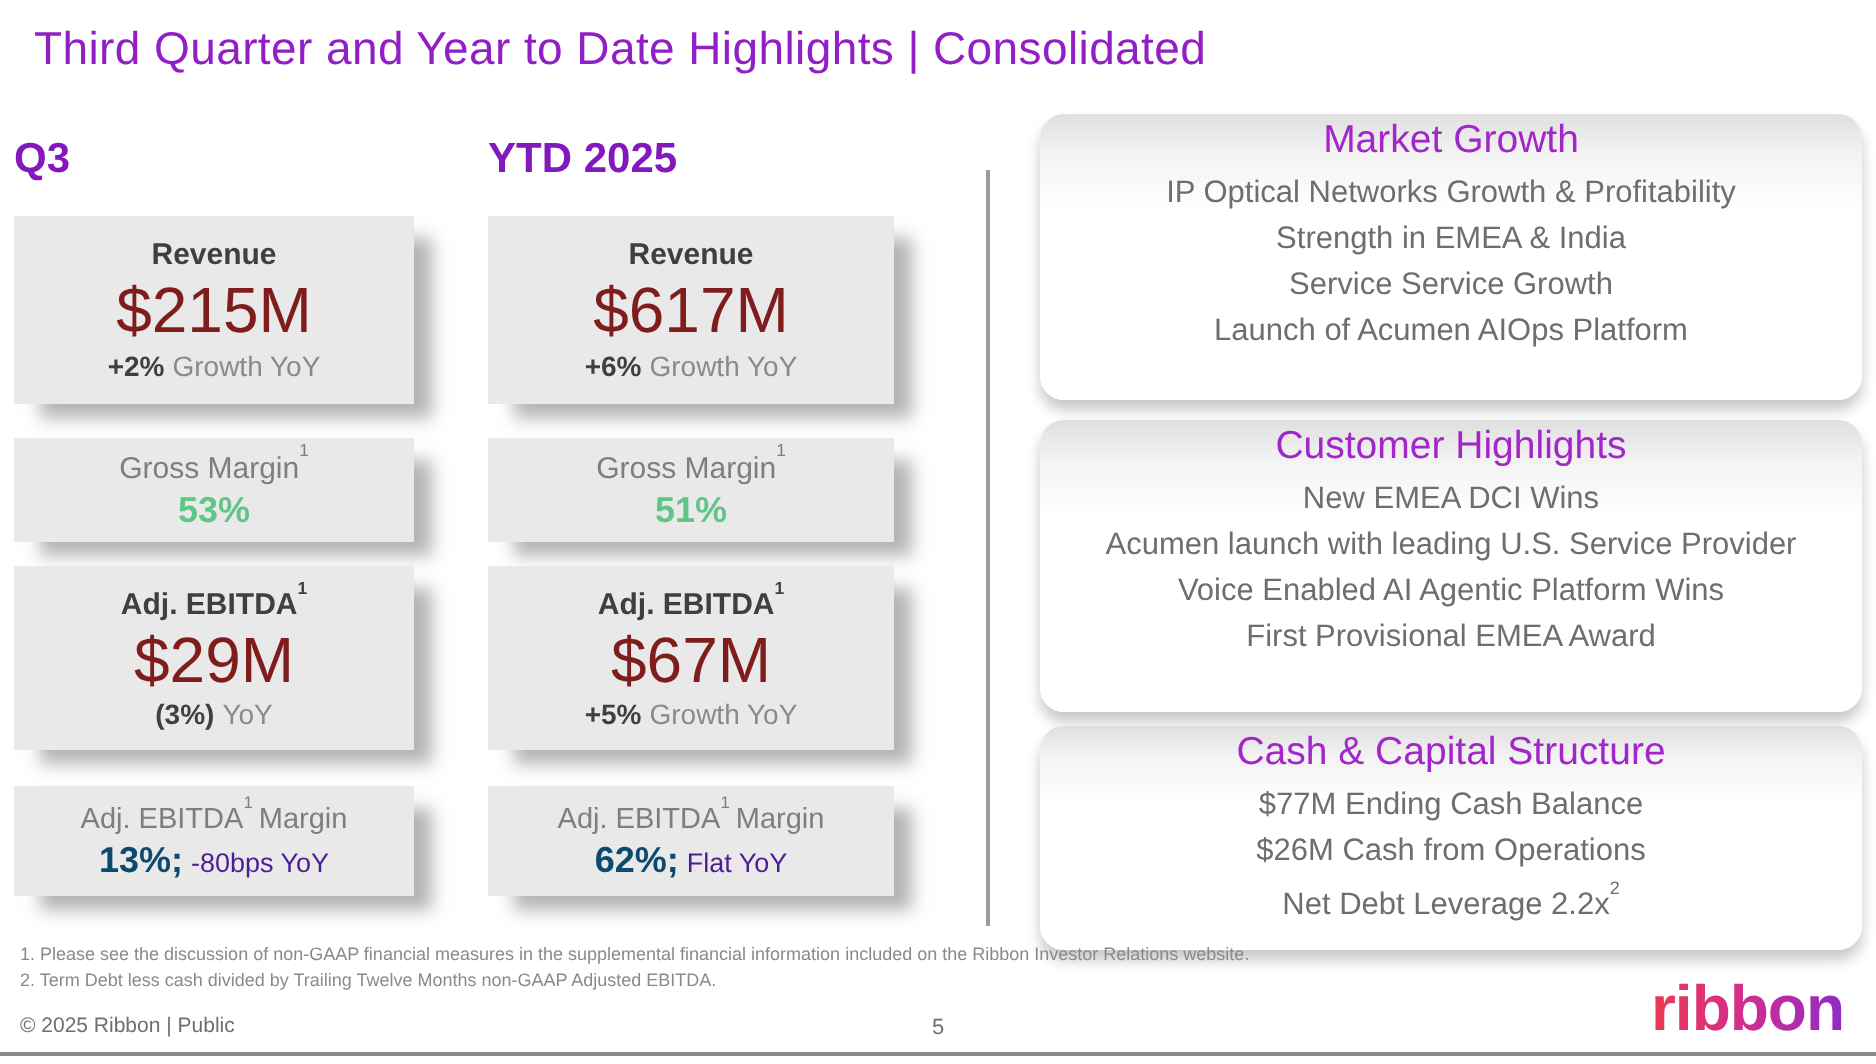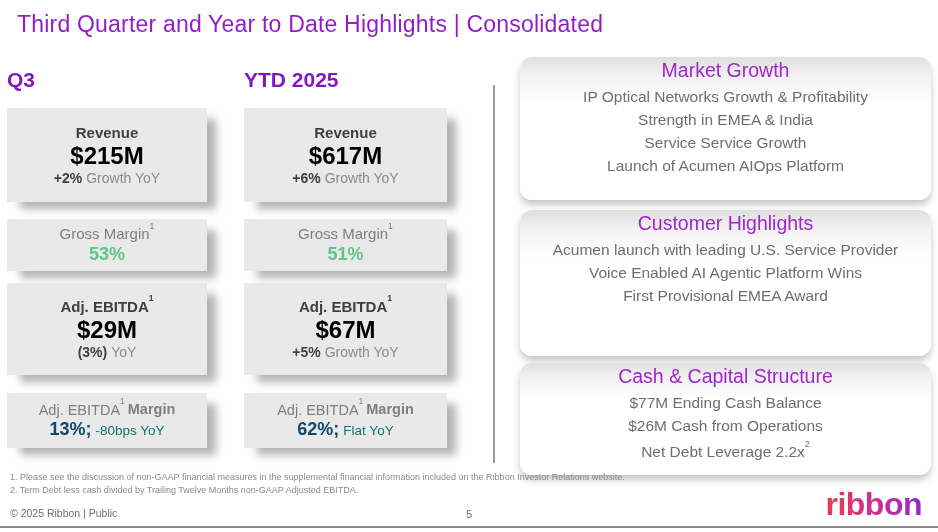--- a/index.html
+++ b/index.html
@@ -19,29 +19,29 @@
   .pos-q3-gm  { left:7px;  top:219px; width:200px; height:52px; }
   .pos-q3-eb  { left:7px;  top:283px; width:200px; height:92px; }
   .pos-q3-mg  { left:7px;  top:393px; width:200px; height:55px; }
   .pos-ytd-rev { left:244px; top:108px; width:203px; height:94px; }
   .pos-ytd-gm  { left:244px; top:219px; width:203px; height:52px; }
   .pos-ytd-eb  { left:244px; top:283px; width:203px; height:92px; }
   .pos-ytd-mg  { left:244px; top:393px; width:203px; height:55px; }
 
   .card-label { font-size:15px; color:#3F3F3F; font-weight:700; }
   .card-label.gray { font-weight:400; color:#7E7E7E; }
-  .card-value { font-size:24px; font-weight:700; color:#000000; line-height:1.1; margin:2px 0 1px 0; }
+  .card-value { font-size:32px; font-weight:400; color:#7f1d1d; line-height:1.1; margin:2px 0 1px 0; }
   .card-value-sm { font-size:18px; font-weight:700; color:#5FC687; margin-top:2px; }
   .card-delta { font-size:14px; color:#8A8A8A; }
   .delta-strong { font-weight:700; color:#3F3F3F; margin-right:4px; }
   .mg-label { font-size:14.5px; color:#7E7E7E; }
-  .mg-suffix-word { margin-left:3px;font-weight:bold; }
+  .mg-suffix-word { margin-left:3px; }
   .mg-value { margin-top:2px; }
   .val-strong { font-size:18px; font-weight:700; color:#0c4a6e; }
-  .val-suffix { font-size:13.5px; color:#0f766e; margin-left:4px; }
+  .val-suffix { font-size:13.5px; color:#4c1d95; margin-left:4px; }
   sup { font-size:58%; position:relative; top:-0.5em; }
 
   .divider { position:absolute; left:493px; top:85px; width:2px; height:378px; background:#9B9B9B; }
 
   .panel { position:absolute; left:520px; width:411px; border-radius:12px;
            background:linear-gradient(180deg,#DFDFDF 0%, #F3F3F3 14%, #FFFFFF 34%);
            box-shadow:0 5px 7px rgba(0,0,0,0.22);
            text-align:center; }
   .pos-market   { top:57px;  height:143px; }
   .pos-customer { top:210px; height:146px; }
@@ -140,20 +140,21 @@
   <div class="panel pos-market">
     <div class="panel-header">Market Growth</div>
     <div class="panel-item">IP Optical Networks Growth &amp; Profitability</div>
     <div class="panel-item">Strength in EMEA &amp; India</div>
     <div class="panel-item">Service Service Growth</div>
     <div class="panel-item">Launch of Acumen AIOps Platform</div>
   </div>
 
   <div class="panel pos-customer">
     <div class="panel-header">Customer Highlights</div>
+    <div class="panel-item">New EMEA DCI Wins</div>
     <div class="panel-item">Acumen launch with leading U.S. Service Provider</div>
     <div class="panel-item">Voice Enabled AI Agentic Platform Wins</div>
     <div class="panel-item">First Provisional EMEA Award</div>
   </div>
 
   <div class="panel pos-cash">
     <div class="panel-header">Cash &amp; Capital Structure</div>
     <div class="panel-item">$77M Ending Cash Balance</div>
     <div class="panel-item">$26M Cash from Operations</div>
     <div class="panel-item">

